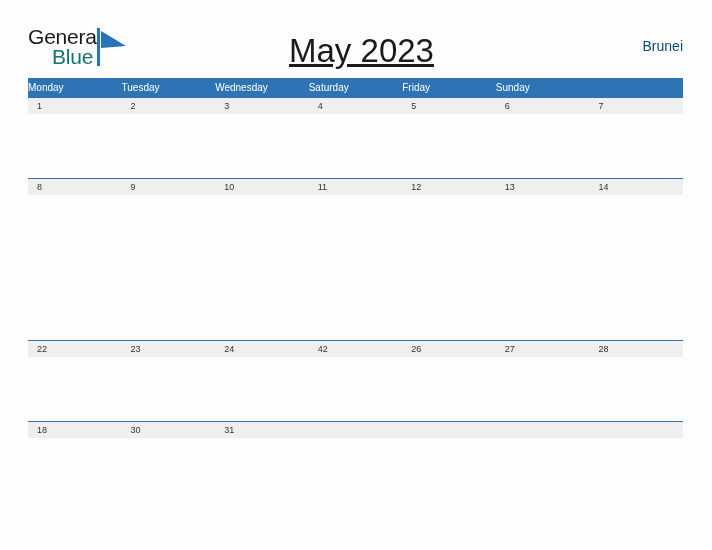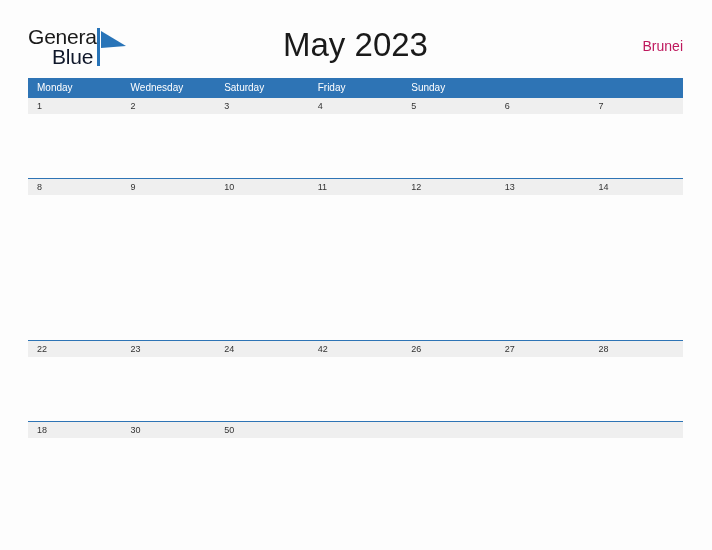--- a/index.html
+++ b/index.html
@@ -39,21 +39,21 @@
     color: #1a1a1a;
     letter-spacing: -0.2px;
     line-height: 22px;
     white-space: nowrap;
   }
   .logo-blue {
     position: absolute;
     left: 24px;
     top: 20px;
     font-size: 21px;
-    color: #0f172a;
+    color: #0f766e;
     letter-spacing: -0.2px;
     line-height: 22px;
     white-space: nowrap;
   }
   .logo-flag {
     position: absolute;
     left: 69px;
     top: 2px;
     width: 30px;
     height: 38px;
@@ -62,29 +62,30 @@
   .cal-title {
     position: absolute;
     left: 0;
     top: 0;
     width: 655px;
     text-align: center;
     font-size: 33px;
     color: #1a1a1a;
     line-height: 46px;
     font-weight: normal;
-    margin: 0;
+    margin: 6px;
+    text-decoration: underline;
   }
 
   .country {
     position: absolute;
     right: 0;
     top: 14px;
     font-size: 14px;
-    color: #be185d;
+    color: #0c4a6e;
     line-height: 20px;
     white-space: nowrap;
   }
 
   
   .calendar {
     position: absolute;
     left: 28px;
     top: 78px;
     width: 655px;
@@ -93,21 +94,20 @@
   .weekday-header {
     display: flex;
     width: 655px;
     height: 19px;
     background: #2e74b5;
   }
   .weekday-cell {
     width: 93.571px;
     height: 19px;
     box-sizing: border-box;
-    padding-left: 9px;
     color: #ffffff;
     font-size: 10px;
     line-height: 19px;
     white-space: nowrap;
     overflow: hidden;
   }
 
   .week-row {
     width: 655px;
     height: 81px;
@@ -159,20 +159,21 @@
 
   <h1 class="cal-title">May 2023</h1>
 
   <span class="country">Brunei</span>
 </div>
 
 <div class="calendar">
 
   <div class="weekday-header">
     <div class="weekday-cell">Monday</div>
+    <div class="weekday-cell">Tuesday</div>
     <div class="weekday-cell">Wednesday</div>
     <div class="weekday-cell">Saturday</div>
     <div class="weekday-cell">Friday</div>
     <div class="weekday-cell">Sunday</div>
   </div>
 
   <div class="week-row">
     <div class="week-dates">
       <div class="date-cell">1</div>
       <div class="date-cell">2</div>
@@ -212,21 +213,21 @@
       <div class="date-cell">27</div>
       <div class="date-cell">28</div>
     </div>
     <div class="week-body"></div>
   </div>
 
   <div class="week-row">
     <div class="week-dates">
       <div class="date-cell">18</div>
       <div class="date-cell">30</div>
-      <div class="date-cell">50</div>
+      <div class="date-cell">31</div>
       <div class="date-cell empty"></div>
       <div class="date-cell empty"></div>
       <div class="date-cell empty"></div>
       <div class="date-cell empty"></div>
     </div>
     <div class="week-body"></div>
   </div>
 
 </div>
 

